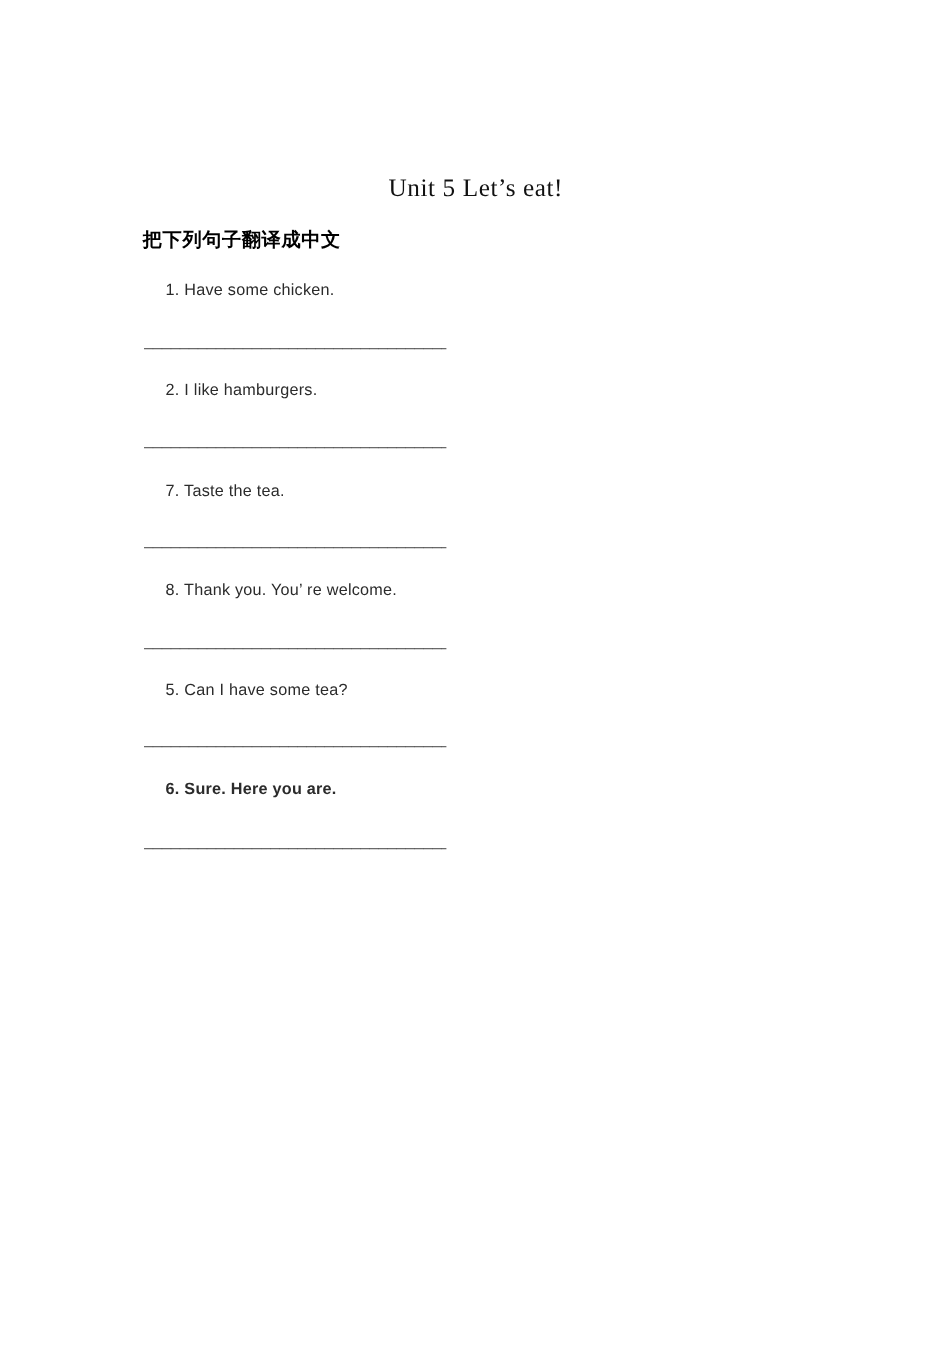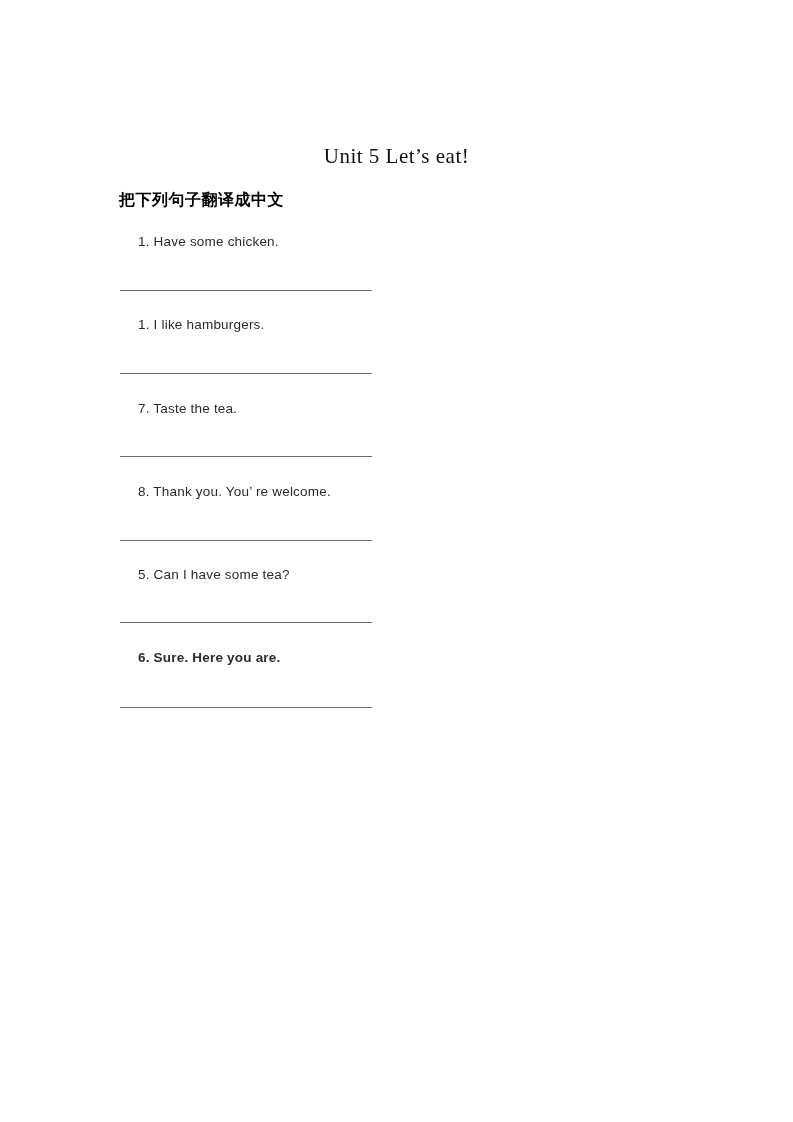--- a/index.html
+++ b/index.html
@@ -63,21 +63,21 @@
 
 <div class="page">
 
   <div class="doc-title">Unit 5 Let’s eat!</div>
 
   <div class="section-heading">把下列句子翻译成中文</div>
 
   <div class="sentence s0">1. Have some chicken.</div>
   <div class="blank b0">____________________________________</div>
 
-  <div class="sentence s1">1. I like hamburgers.</div>
+  <div class="sentence s1">2. I like hamburgers.</div>
   <div class="blank b1">____________________________________</div>
 
   <div class="sentence s2">7. Taste the tea.</div>
   <div class="blank b2">____________________________________</div>
 
   <div class="sentence s3">8. Thank you. You’ re welcome.</div>
   <div class="blank b3">____________________________________</div>
 
   <div class="sentence s4">5. Can I have some tea?</div>
   <div class="blank b4">____________________________________</div>

